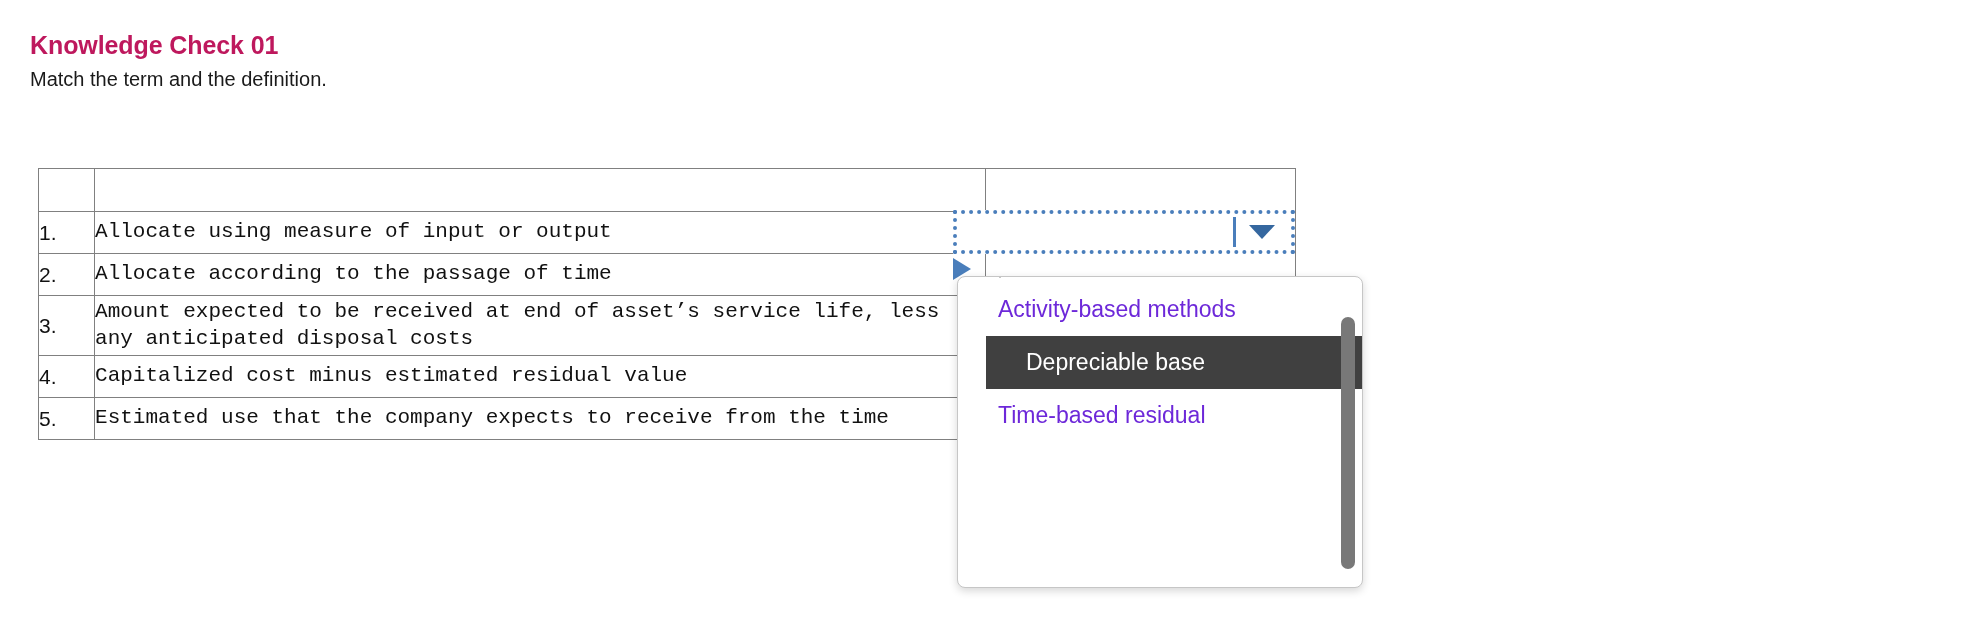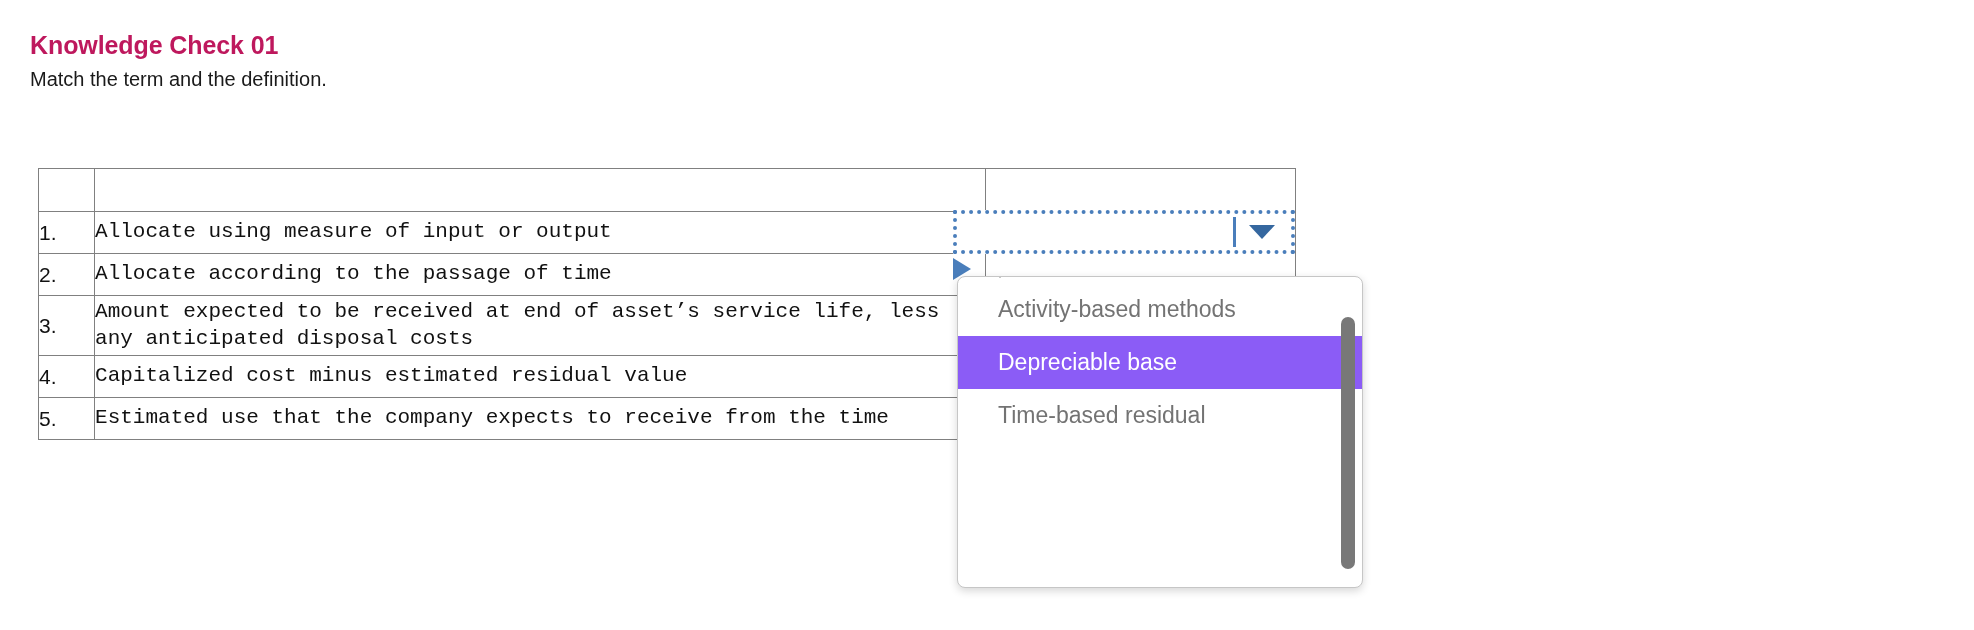--- a/index.html
+++ b/index.html
@@ -177,27 +177,28 @@
     left: 0; top: 6px; right: 0; bottom: 0;
     padding: 0;
     margin: 0;
     list-style: none;
   }
   .dd-item {
     height: 53px;
     line-height: 53px;
     padding-left: 40px;
     font-size: 23px;
-    color: #737373;
+    color: #6d28d9;
     white-space: nowrap;
     background: #ffffff;
   }
   .dd-item.selected {
-    background: #8b5cf6;
+    background: #404040;
     color: #ffffff;
+    margin-left: 28px;
   }
   #dropdown-scrollbar {
     position: absolute;
     right: 7px;
     top: 40px;
     width: 14px;
     height: 252px;
     background: transparent;
     z-index: 14;
   }

